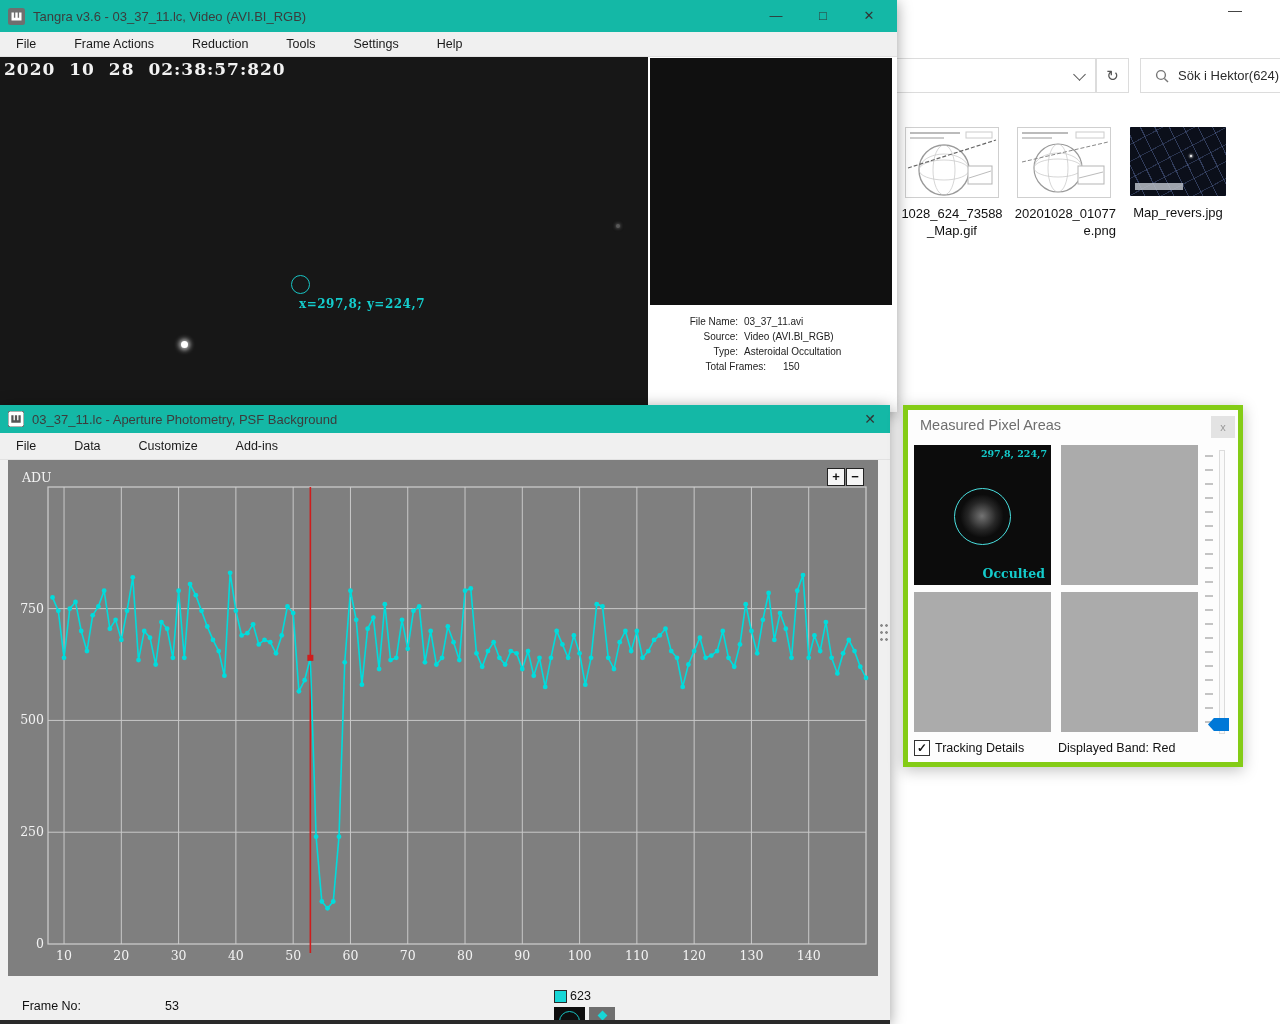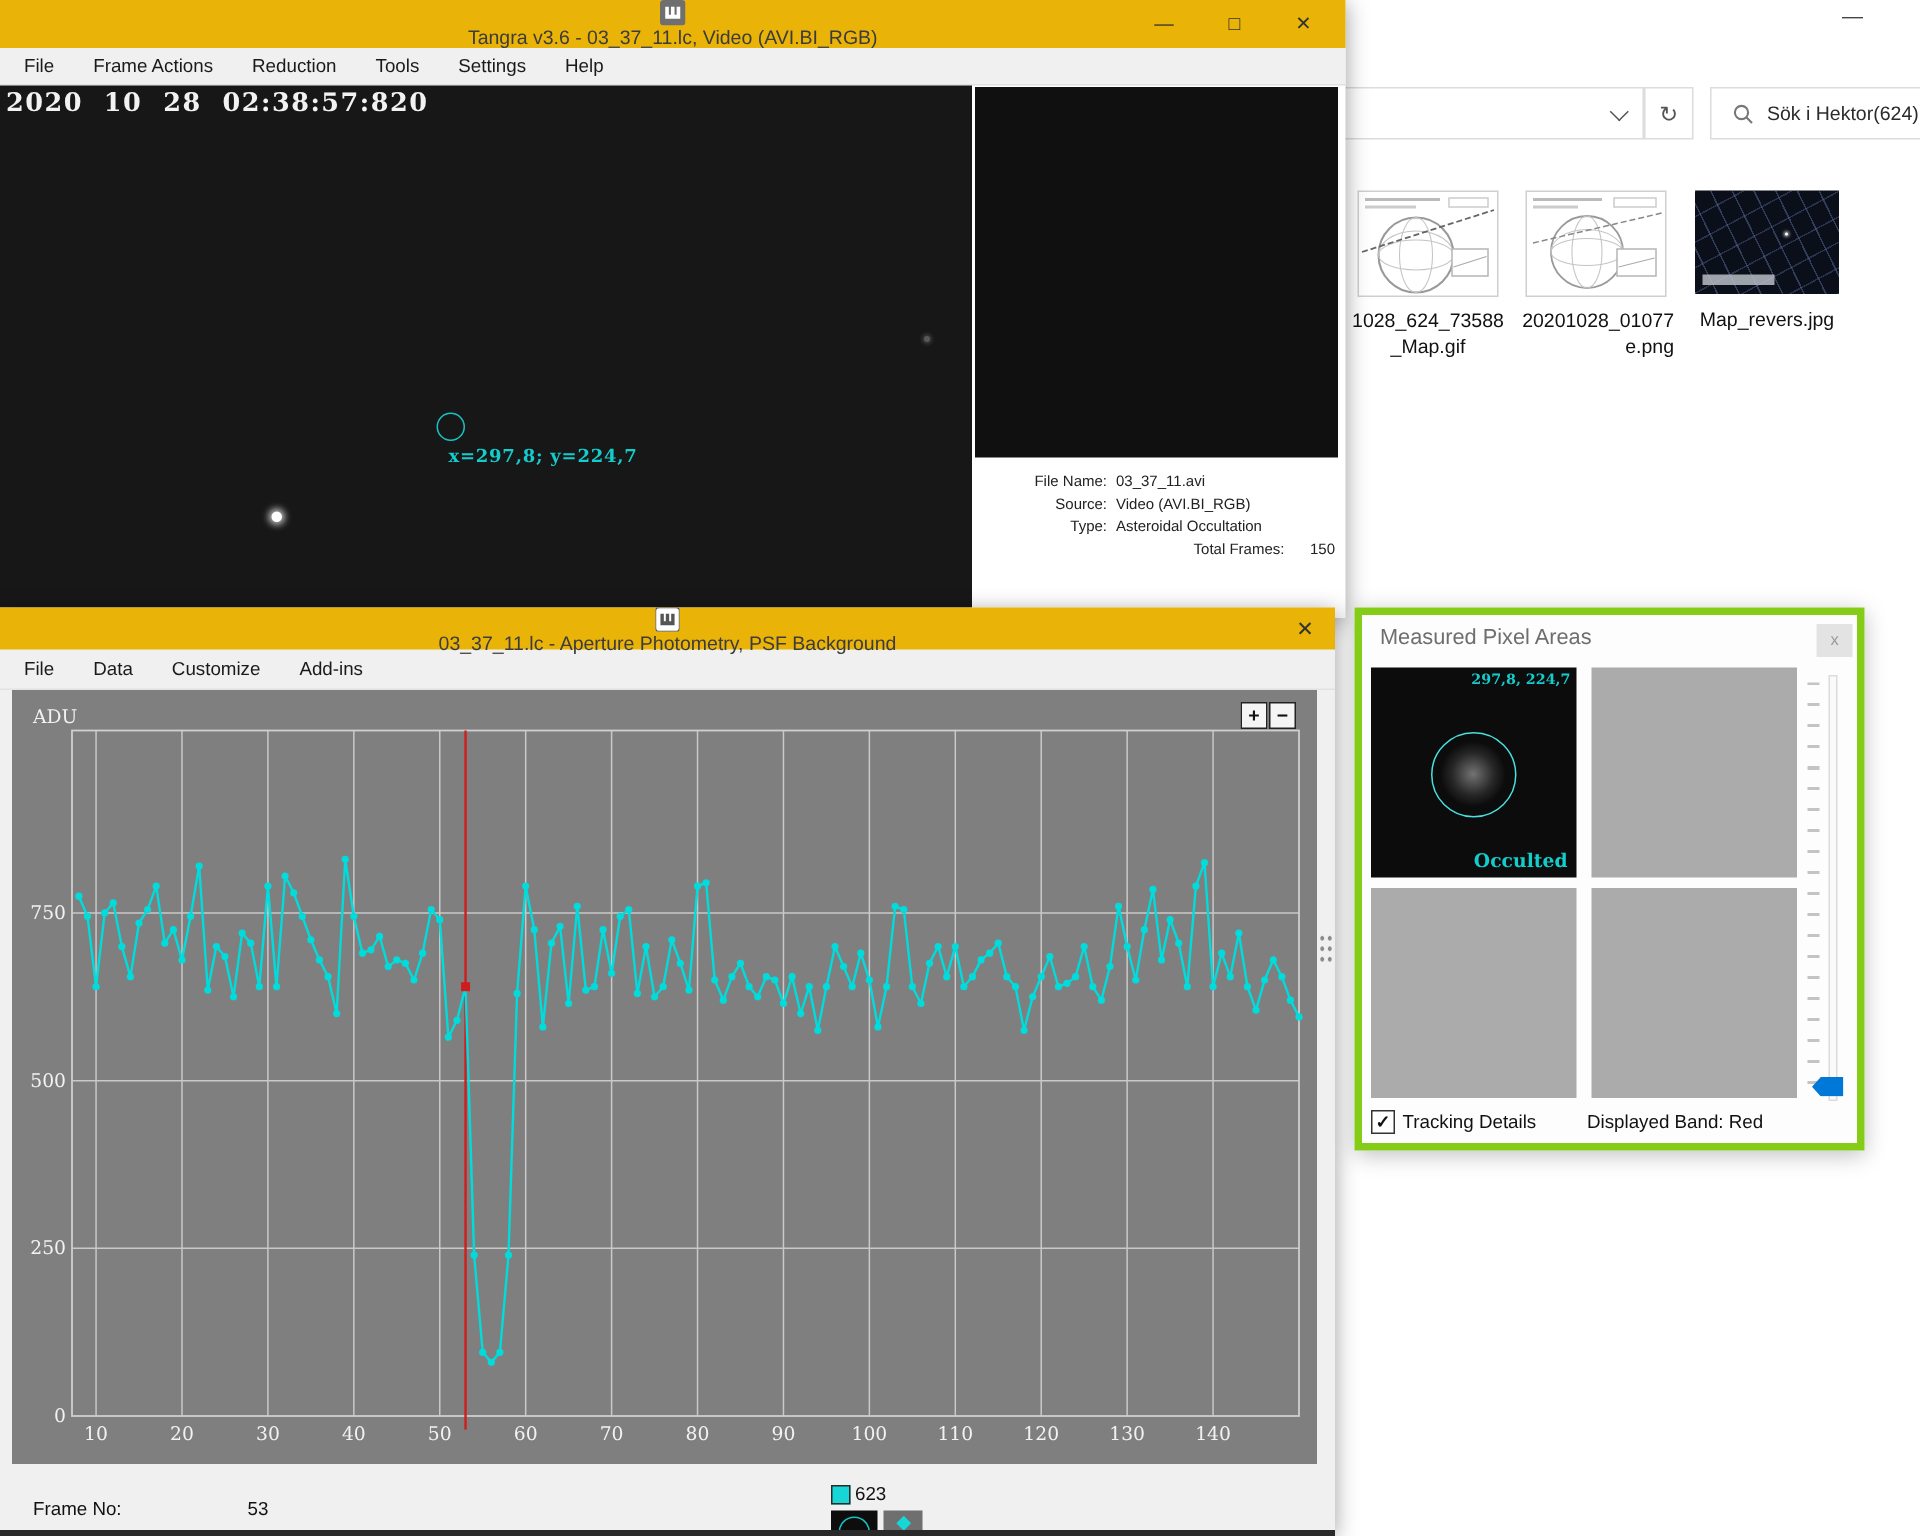--- a/index.html
+++ b/index.html
@@ -1,25 +1,25 @@
 <!DOCTYPE html>
 <html><head>
 <meta charset="utf-8">
 <style>
   html,body{margin:0;padding:0;}
   body{width:1280px;height:1024px;position:relative;overflow:hidden;
        background:#fbfbfb;font-family:"Liberation Sans",sans-serif;
        -webkit-font-smoothing:antialiased;}
   .abs{position:absolute;}
   .win{position:absolute;background:#fff;box-shadow:0 2px 14px rgba(0,0,0,.38);}
-  .titlebar{display:flex;align-items:center;background:#eab308;flex-direction:column;}
+  .titlebar{display:flex;align-items:center;background:#14b8a6;}
   .title-text{font-size:13px;color:#3c3c3c;white-space:nowrap;}
   .winbtn{position:absolute;width:34px;height:24px;display:flex;align-items:center;
           justify-content:center;font-size:13px;color:#333;cursor:default;}
-  .menubar{background:#f0f0f0;display:flex;align-items:center;border-bottom:1px solid #e2e2e2;}
+  .menubar{background:#f0f0f0;display:flex;align-items:center;border-bottom:1px solid #e2e2e2;gap:12px;}
   .menuitem{padding:0 13px;font-size:12.5px;color:#1a1a1a;line-height:24px;}
   .appicon{width:17px;height:17px;margin:0 8px 0 8px;flex:0 0 auto;}
   
   .video{background:#171717;}
   .osd{font-family:"DejaVu Serif",serif;font-weight:bold;color:#f2f2f2;
        font-size:17px;letter-spacing:1px;word-spacing:7px;}
   .cyantext{font-family:"DejaVu Serif",serif;font-weight:bold;color:#14cccc;}
   .target-circle{border:1.6px solid #17c4c4;border-radius:50%;}
   .star{border-radius:50%;background:#fff;box-shadow:0 0 5px 2px rgba(255,255,255,.75);}
   
@@ -157,21 +157,21 @@
       <span class="infval">03_37_11.avi</span>
     </div>
     <div class="inforow">
       <span class="inflabel">Source:</span>
       <span class="infval">Video (AVI.BI_RGB)</span>
     </div>
     <div class="inforow">
       <span class="inflabel">Type:</span>
       <span class="infval">Asteroidal Occultation</span>
     </div>
-    <div class="inforow" style="justify-content:flex-end;">
+    <div class="inforow" style="">
       <span class="inflabel" style="width:116px;">Total Frames:</span>
       <span class="infval" style="padding-left:17px;">150</span>
     </div>
   </div>
 </div>
 
 <div class="win" style="left:0;top:405px;width:890px;height:619px;background:#f0f0f0;">
   <div class="titlebar" style="height:28px;position:relative;text-align:center;">
     <svg class="appicon" viewBox="0 0 17 17" style="width:16px;height:16px;">
       <rect x="0" y="0" width="17" height="17" rx="2.5" fill="#fff" stroke="#555"></rect>

